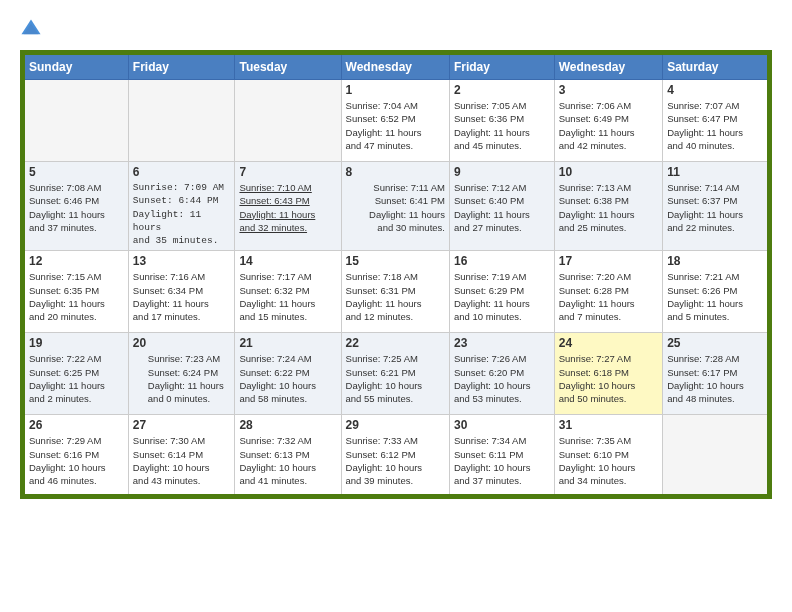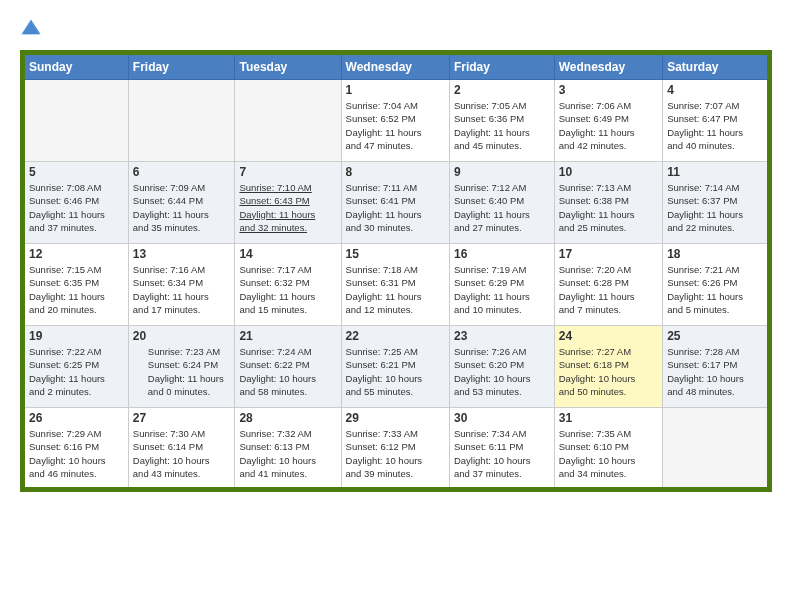--- a/index.html
+++ b/index.html
@@ -157,35 +157,35 @@
         <tr>
           <td style="background: rgb(238, 242, 247);">
             <span class="day-number">5</span>
             <div class="day-info" style="white-space: pre-line;">Sunrise: 7:08 AM
 Sunset: 6:46 PM
 Daylight: 11 hours
 and 37 minutes.</div>
           </td>
           <td style="background: rgb(238, 242, 247);">
             <span class="day-number">6</span>
-            <div class="day-info" style="white-space: pre-line;">Sunrise: 7:09 AM
+            <div class="day-info" style="white-space: pre-line; font-family: Liberation Mono, monospace;">Sunrise: 7:09 AM
 Sunset: 6:44 PM
 Daylight: 11 hours
 and 35 minutes.</div>
           </td>
           <td style="background: rgb(238, 242, 247);">
             <span class="day-number">7</span>
             <div class="day-info" style="white-space: pre-line; text-decoration: underline;">Sunrise: 7:10 AM
 Sunset: 6:43 PM
 Daylight: 11 hours
 and 32 minutes.</div>
           </td>
           <td style="background: rgb(238, 242, 247);">
             <span class="day-number">8</span>
-            <div class="day-info" style="white-space: pre-line;">Sunrise: 7:11 AM
+            <div class="day-info" style="white-space: pre-line; text-align: right;">Sunrise: 7:11 AM
 Sunset: 6:41 PM
 Daylight: 11 hours
 and 30 minutes.</div>
           </td>
           <td style="background: rgb(238, 242, 247);">
             <span class="day-number">9</span>
             <div class="day-info" style="white-space: pre-line;">Sunrise: 7:12 AM
 Sunset: 6:40 PM
 Daylight: 11 hours
 and 27 minutes.</div>

